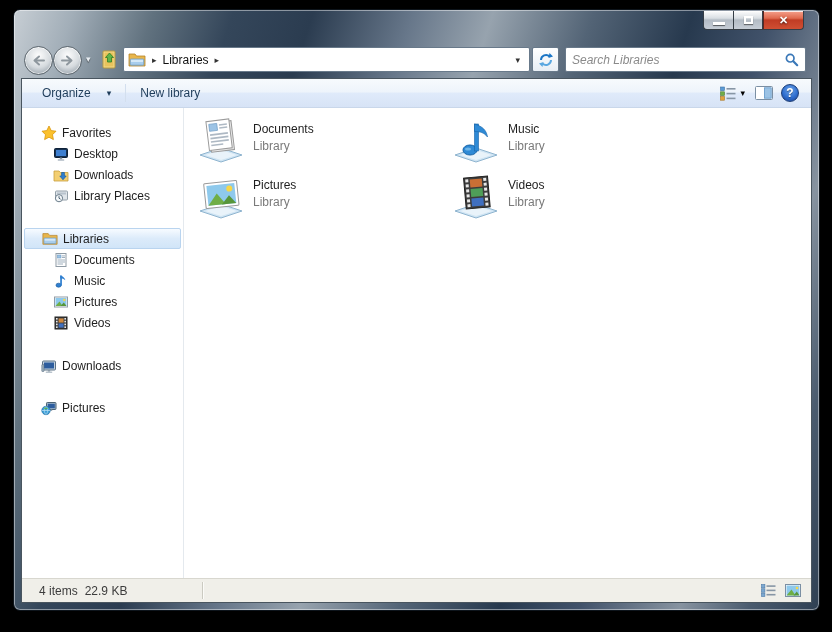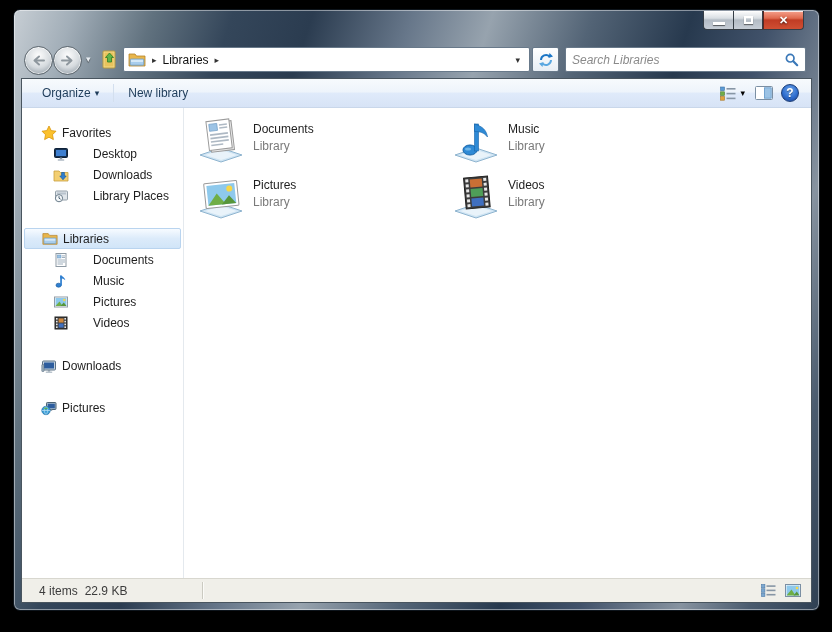--- a/index.html
+++ b/index.html
@@ -75,39 +75,39 @@
     background:#fff; border:1px solid #49555f;
     display:flex; flex-direction:column;
   }
   
   .toolbar {
     height:29px; flex:none;
     background:linear-gradient(#f7fafd,#eef4fb 45%,#dfeafa 52%,#d7e3f6);
     border-bottom:1px solid #c9d7ea;
     display:flex; align-items:center; font-size:12px; color:#1e3c5a;
   }
-  .tbtn { display:flex; align-items:center; gap:4px; padding:0 9px; height:23px; border:1px solid transparent; border-radius:2px; background:none; font-size:12px; color:#1e3c5a; font-family:"Liberation Sans",sans-serif; cursor:default; }
+  .tbtn { display:flex; align-items:center; gap:16px; padding:0 9px; height:23px; border:1px solid transparent; border-radius:2px; background:none; font-size:12px; color:#1e3c5a; font-family:"Liberation Sans",sans-serif; cursor:default; }
   .tbtn.organize { margin-left:10px; }
   .tb-div { width:1px; height:18px; background:#d3dfee; margin:0 4px; }
   .tb-right { margin-left:auto; display:flex; align-items:center; gap:6px; padding-right:12px; }
   .dd-arrow { font-size:9px; }
   .iconbtn { background:none; border:none; padding:2px; display:flex; align-items:center; gap:4px; cursor:default; }
   .helpbtn {
     width:18px; height:18px; border-radius:50%;
     background:radial-gradient(circle at 50% 32%, #6fa5e8, #2f6fd0 55%, #1b3f8f);
     border:1px solid #1c3e77; color:#fff; font-size:12px; font-weight:bold;
     display:flex; align-items:center; justify-content:center;
     text-shadow:0 1px 1px rgba(0,0,0,.4); padding:0;
   }
   
   .cbody { flex:1; display:flex; min-height:0; }
   .sidebar { width:162px; flex:none; border-right:1px solid #e4e9ee; padding-top:14px; }
   .srow { height:21px; display:flex; align-items:center; font-size:12px; color:#1e1e1e; cursor:default;text-align:right; }
   .srow.head  { padding-left:18px; }
-  .srow.child { padding-left:30px;gap:19px; }
+  .srow.child { padding-left:30px; }
   .srow.sel {
     margin:0 2px; padding-left:16px; border:1px solid #b9d4ef; border-radius:2px;
     background:linear-gradient(#f7fbff,#dcebfa 50%,#d1e5f8);
   }
   .sgap20 { height:22px; } .sgap21 { height:21px; }
   .sicon { width:17px; height:16px; margin-right:5px; flex:none; display:flex; align-items:center; justify-content:center; }
   .main { flex:1; position:relative; background:#fff; }
   
   .tile { position:absolute; width:250px; height:54px; display:flex; cursor:default; }
   .t00 { left:12px;  top:8px; }

